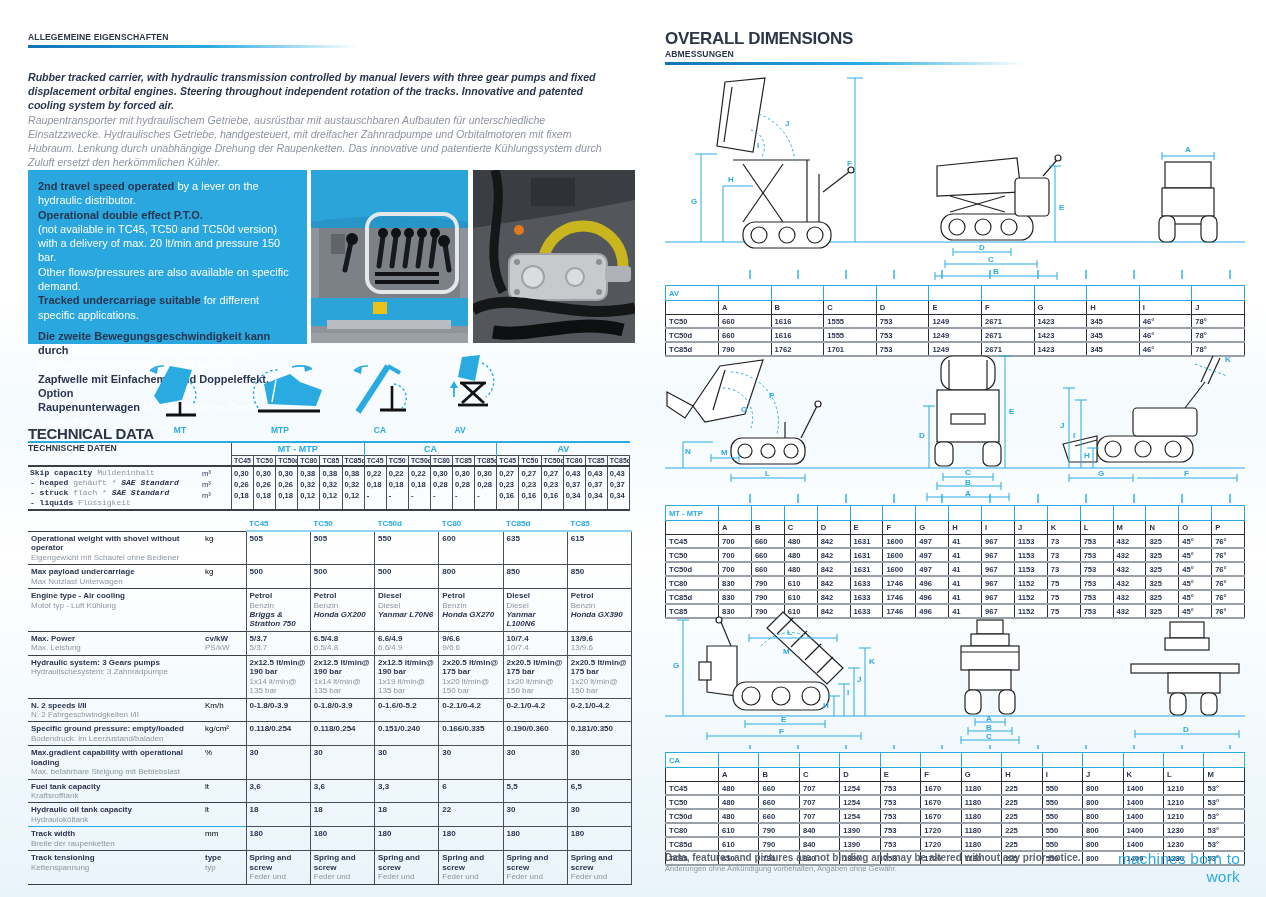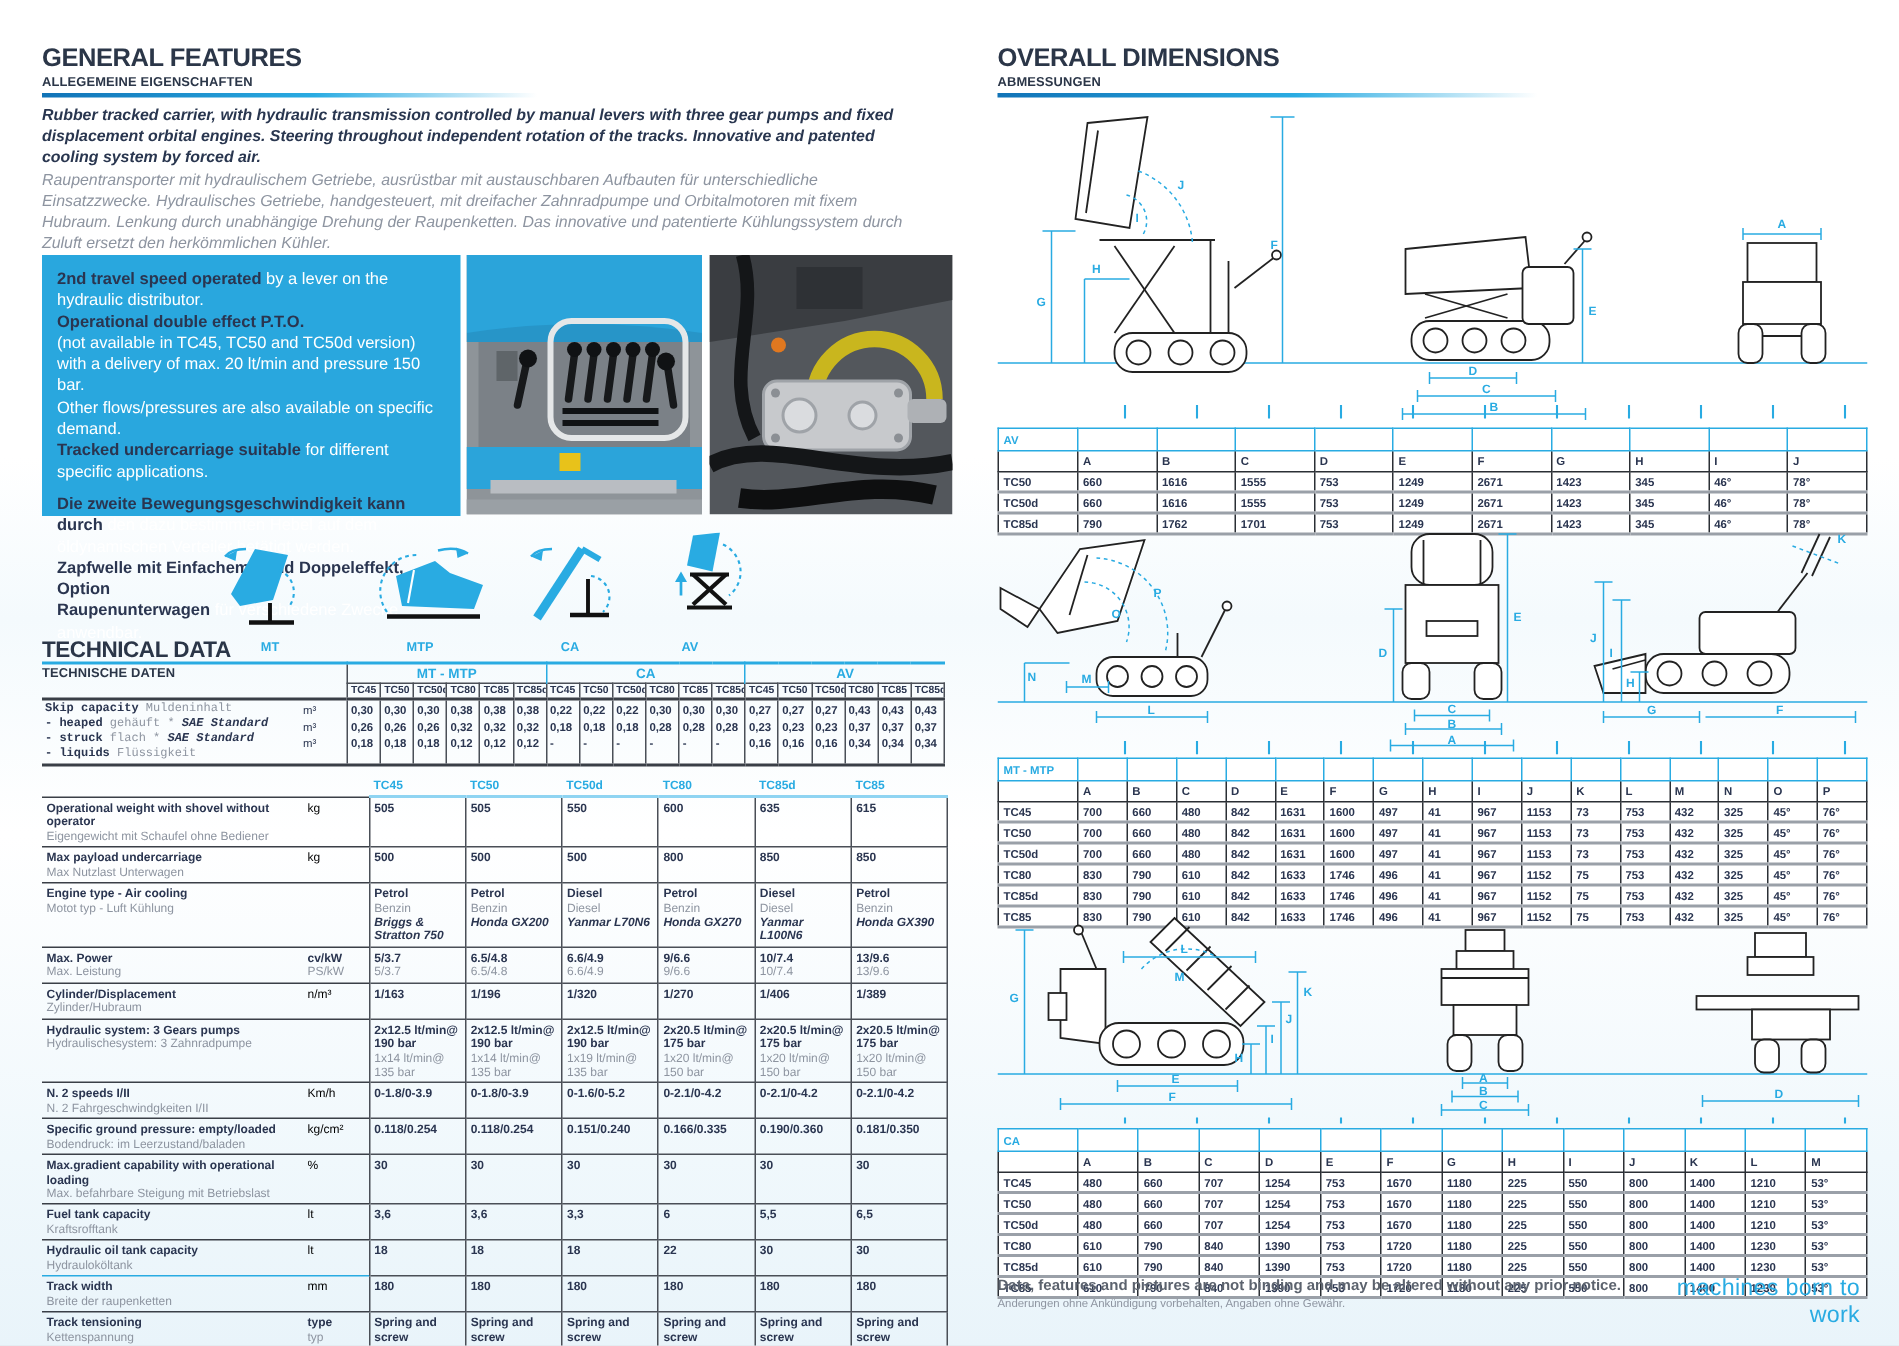--- a/index.html
+++ b/index.html
@@ -63,21 +63,20 @@
   
   svg text{font-family:"Liberation Sans",sans-serif;}
   .dimtxt{fill:#29abe2;font-size:8px;font-weight:700;}
 </style>
 </head>
 <body>
 
 <div id="page">
 
   <div class="abs" style="left:28px;top:30px;width:340px;">
-    <div class="sec-title">GENERAL FEATURES</div>
     <div class="sec-sub">ALLEGEMEINE EIGENSCHAFTEN</div>
     <div class="sec-rule" style="width:330px;"></div>
   </div>
 
   <div class="abs" style="left:28px;top:71px;width:577px;font-style:italic;">
     <div class="intro-en">Rubber tracked carrier, with hydraulic transmission controlled by manual levers with three gear pumps and fixed displacement orbital engines. Steering throughout independent rotation of the tracks. Innovative and patented cooling system by forced air.</div>
     <div class="intro-de">Raupentransporter mit hydraulischem Getriebe, ausrüstbar mit austauschbaren Aufbauten für unterschiedliche Einsatzzwecke. Hydraulisches Getriebe, handgesteuert, mit dreifacher Zahnradpumpe und Orbitalmotoren mit fixem Hubraum. Lenkung durch unabhängige Drehung der Raupenketten. Das innovative und patentierte Kühlungssystem durch Zuluft ersetzt den herkömmlichen Kühler.</div>
   </div>
 
   <div class="abs ibox" style="left:28px;top:170px;width:259px;height:156px;">
@@ -441,33 +440,20 @@
             <div class="s-b">10/7.4</div>
             <div class="s-g">10/7.4</div>
           </td>
           <td class="mt-val">
             <div class="s-b">13/9.6</div>
             <div class="s-g">13/9.6</div>
           </td>
         </tr>
         <tr>
           <td class="mt-label">
-            <span class="s-b">Cylinder/Displacement</span>
-            <span class="s-g">Zylinder/Hubraum</span>
-          </td>
-          <td class="mt-unit">n/m³</td>
-          <td class="mt-val">1/163</td>
-          <td class="mt-val">1/196</td>
-          <td class="mt-val">1/320</td>
-          <td class="mt-val">1/270</td>
-          <td class="mt-val">1/406</td>
-          <td class="mt-val">1/389</td>
-        </tr>
-        <tr>
-          <td class="mt-label">
             <span class="s-b">Hydraulic system: 3 Gears pumps</span>
             <span class="s-g">Hydraulischesystem: 3 Zahnradpumpe</span>
           </td>
           <td class="mt-unit"></td>
           <td class="mt-val">
             <div class="s-b">2x12.5 lt/min@</div>
             <div class="s-b">190 bar</div>
             <div class="s-g">1x14 lt/min@</div>
             <div class="s-g">135 bar</div>
           </td>

